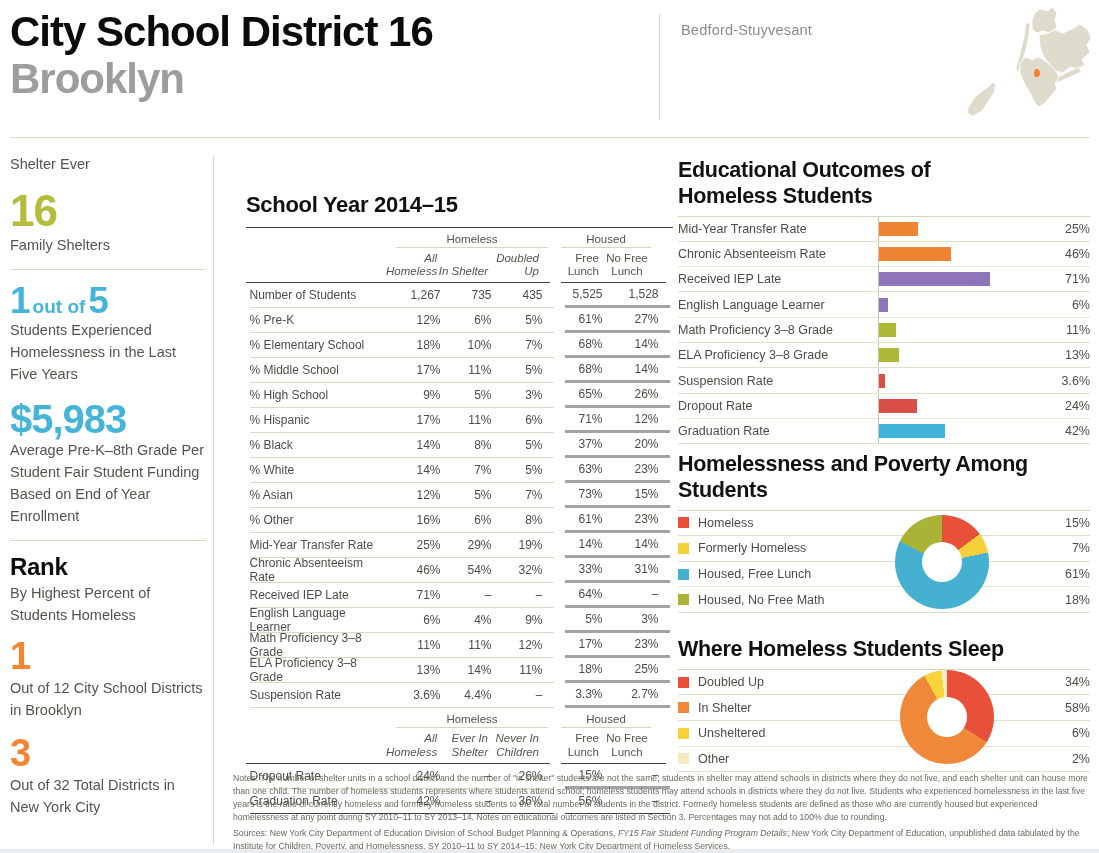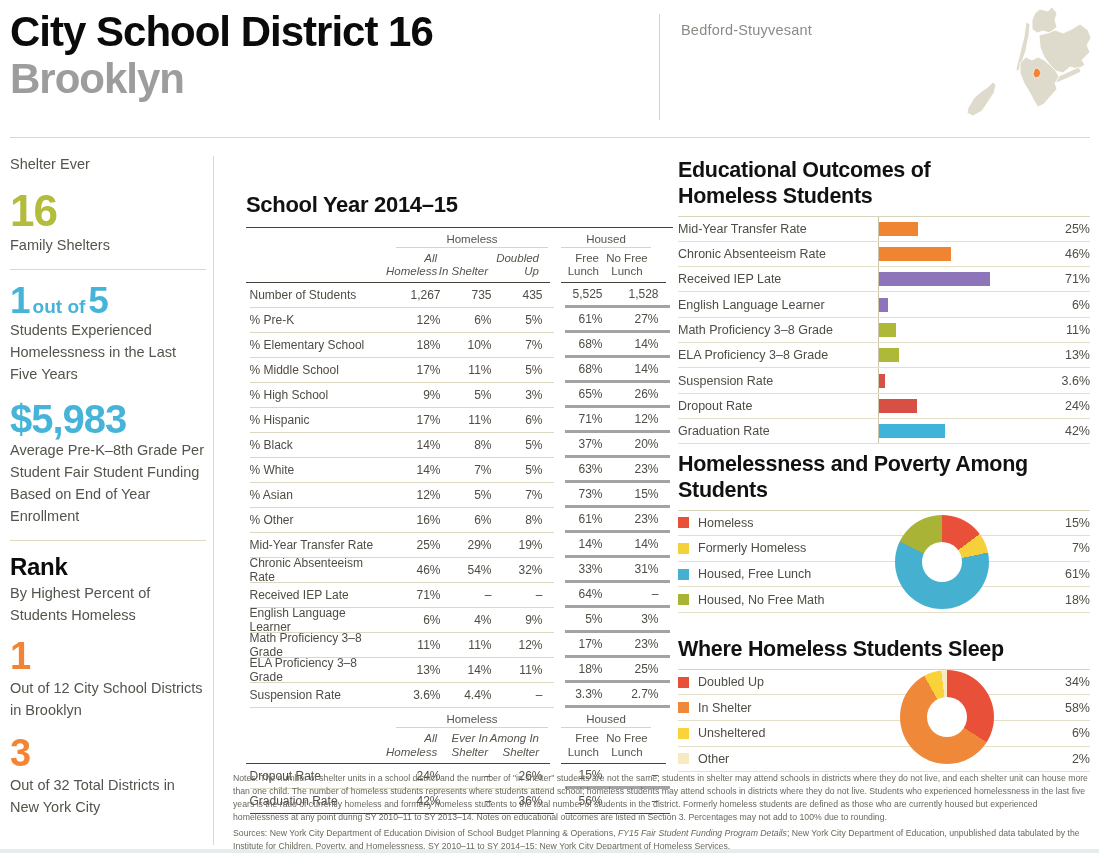--- a/index.html
+++ b/index.html
@@ -396,21 +396,21 @@
           <div class="t-gap"></div>
           <div class="g-right">
             <div class="ghead gh2">Housed</div>
           </div>
         </div>
         <div class="t-colrow">
           <div class="cr-left">
             <div class="h-label"></div>
             <div class="h-c">All Homeless</div>
             <div class="h-c">Ever In Shelter</div>
-            <div class="h-c">Among In Shelter</div>
+            <div class="h-c">Never In Children</div>
           </div>
           <div class="t-gap"></div>
           <div class="cr-right">
             <div class="h-c4">Free Lunch</div>
             <div class="h-c5">No Free Lunch</div>
           </div>
         </div>
         <div class="t-row">
           <div class="r-left">
             <div class="t-label">Dropout Rate</div>

